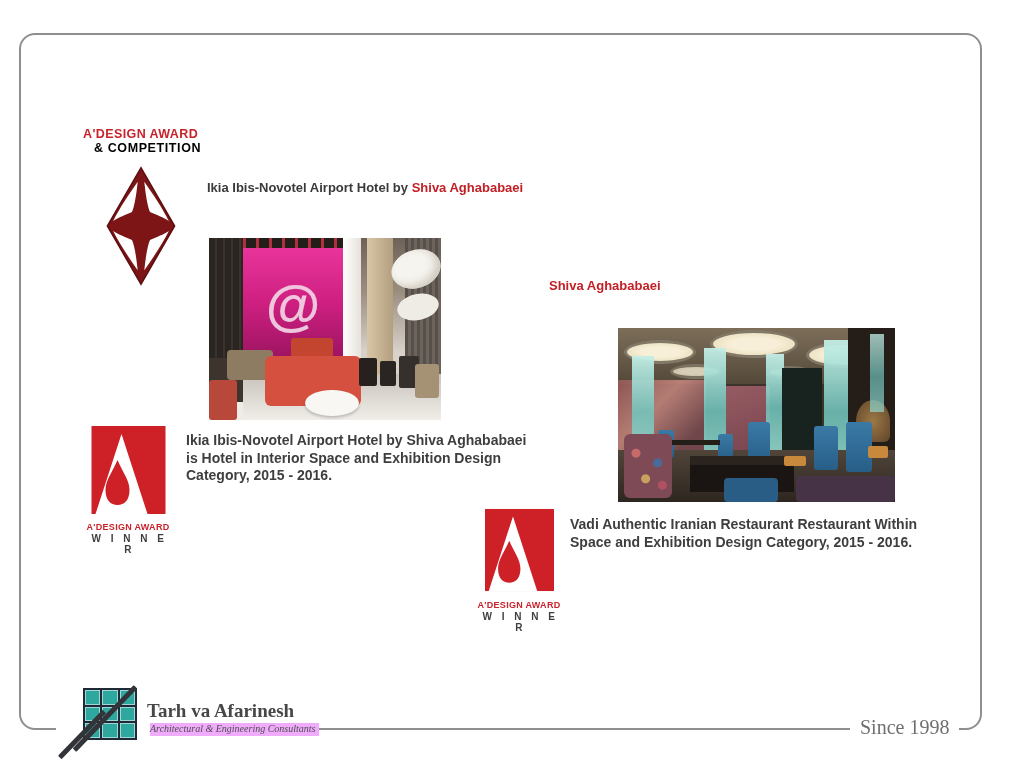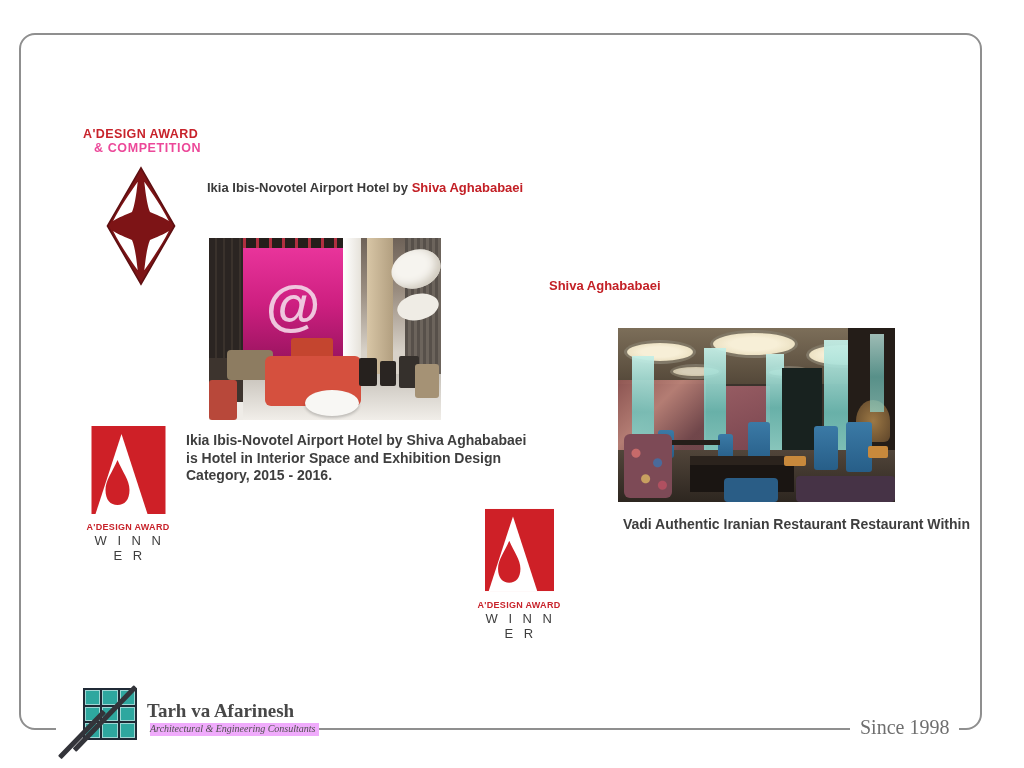--- a/index.html
+++ b/index.html
@@ -12,42 +12,42 @@
   
   #slide-frame{
     left:19px;top:33px;width:963px;height:697px;
     border:2px solid #8f8f8f;border-radius:16px;box-sizing:border-box;
   }
   #frame-mask-logo{left:56px;top:724px;width:246px;height:12px;background:#fff;}
 
   
   #adesign-header{left:83px;top:127px;line-height:14px;}
   #adesign-header .l1{color:#c8232b;font-weight:bold;font-size:12.5px;letter-spacing:.4px;}
-  #adesign-header .l2{color:#ec4899;font-weight:bold;font-size:12.5px;letter-spacing:.6px;margin-left:11px;}
+  #adesign-header .l2{color:#000000;font-weight:bold;font-size:12.5px;letter-spacing:.6px;margin-left:11px;}
 
   
   #diamond-logo{left:105px;top:162px;}
 
   
   .proj-title{font-weight:bold;font-size:13px;color:#3a3a3a;line-height:16px;}
   .proj-title .red{color:#c32026;}
   #title1{left:207px;top:180px;width:440px;}
   #title2{left:549px;top:278px;width:420px;}
 
   
   .winner-text{font-weight:bold;font-size:14px;color:#3e3e3e;line-height:17.5px;}
   #wtext1{left:186px;top:432px;width:400px;}
-  #wtext2{left:570px;top:516px;width:400px;text-align:right;}
+  #wtext2{left:570px;top:516px;width:400px;}
 
   
   .winner-badge{width:90px;text-align:center;}
   #badge1{left:83px;top:426px;}
   #badge2{left:474px;top:508px;}
   .winner-badge .cap1{color:#c8232b;font-weight:bold;font-size:9px;letter-spacing:.3px;margin-top:4px;}
-  .winner-badge .cap2{color:#3e3e3e;font-weight:normal;font-size:13px;letter-spacing:3.5px;margin-top:1px;margin-left:3px;}
+  .winner-badge .cap2{color:#3e3e3e;font-weight:bold;font-size:10px;letter-spacing:3.5px;margin-top:1px;margin-left:3px;}
 
   
   #photo1{left:209px;top:238px;width:232px;height:182px;overflow:hidden;background:#efece7;}
   #photo1 .window{left:0;top:0;width:34px;height:152px;
      background:repeating-linear-gradient(90deg,#2b2522 0 6px,#3a322c 6px 8px);}
   #photo1 .topband{left:34px;top:0;width:100px;height:10px;
      background:repeating-linear-gradient(90deg,#b03040 0 3px,#241e1b 3px 13px);background-color:#241e1b;}
   #photo1 .pinkwall{left:34px;top:10px;width:100px;height:126px;
      background:linear-gradient(180deg,#e9349b 0%,#cd1f80 45%,#8e1158 100%);
      display:flex;align-items:center;justify-content:center;}
@@ -235,20 +235,21 @@
     <rect x="0" y="0" width="74" height="88" fill="#ce2027"></rect>
     <path d="M30 8 L56 88 L4 88 Z" fill="#ffffff"></path>
     <path d="M26 34 C21 46 14 54 14 64 C14 74 19 79 26 79 C33 79 38 74 38 64 C38 54 31 46 26 34 Z" fill="#ce2027"></path>
   </svg>
   <div class="cap1">A'DESIGN AWARD</div>
   <div class="cap2">W I N N E R</div>
 </div>
 
 <div class="abs winner-text" id="wtext2">
   <div>Vadi Authentic Iranian Restaurant Restaurant Within</div>
+  <div>Space and Exhibition Design Category, 2015 - 2016.</div>
 </div>
 
 <div class="abs" id="tarh-grid">
   <div class="cell"></div>
   <div class="cell"></div>
   <div class="cell"></div>
   <div class="cell"></div>
   <div class="cell"></div>
   <div class="cell"></div>
   <div class="cell"></div>

